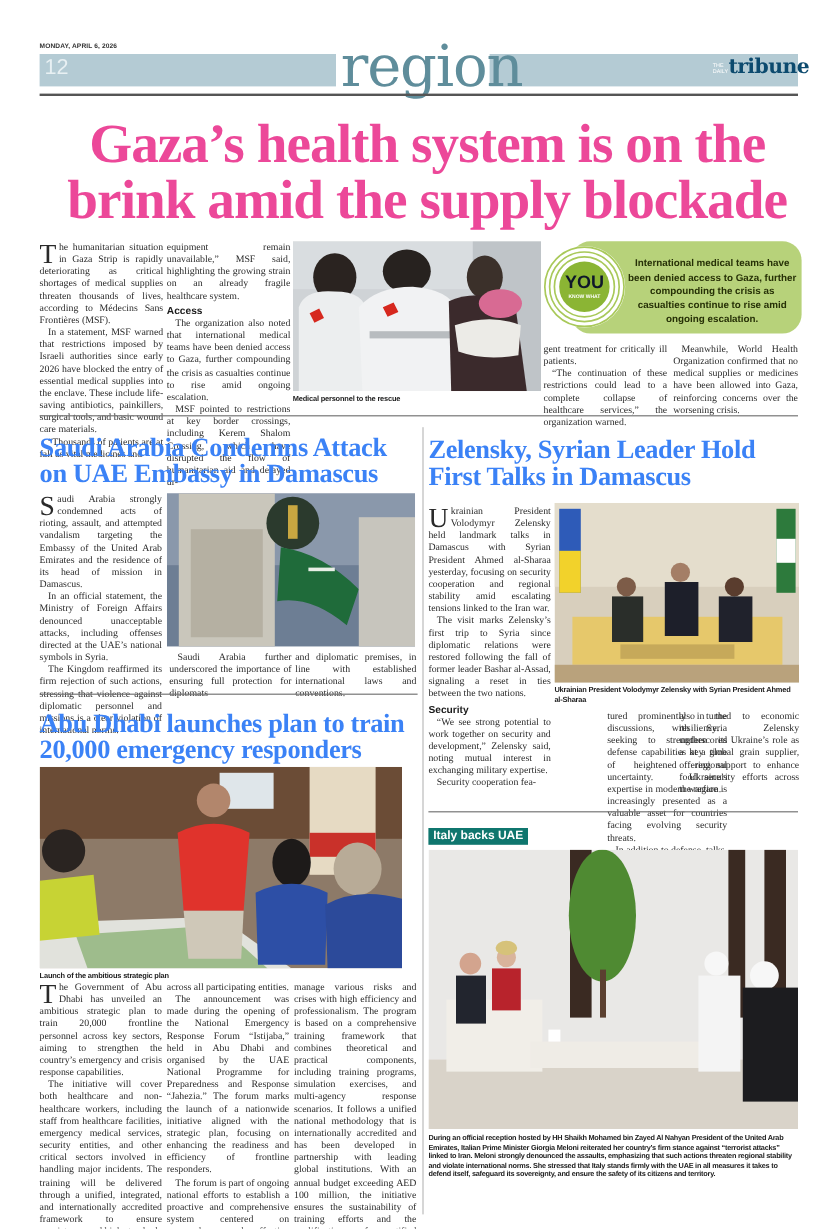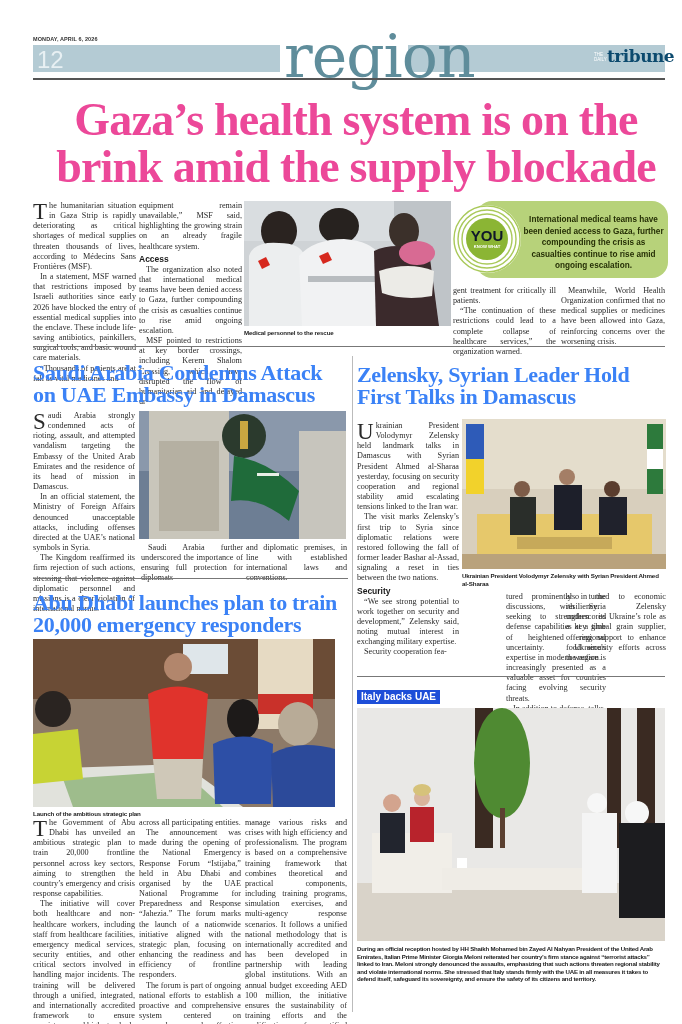--- a/index.html
+++ b/index.html
@@ -4,23 +4,23 @@
 <style>
   * { box-sizing: border-box; margin: 0; padding: 0; }
   html, body { width: 682px; height: 1024px; background: #ffffff; overflow: hidden; }
   body { position: relative; font-family: "DejaVu Serif", serif; color: #1e1e1e; }
 
   .abs { position: absolute; }
 
   
   .dateline { left: 33px; top: 36px; font-family: "Liberation Sans", sans-serif; font-size: 5.5px; font-weight: bold; color: #333; letter-spacing: 0.1px; }
   .section-bar { left: 33px; top: 45px; width: 632px; height: 27px; background: #b4cbd4; }
-  .page-num { left: 37px; top: 46px; font-family: "Liberation Sans", sans-serif; font-size: 24px; color: #e8f0f3; font-weight: 300; }
+  .page-num { left: 37px; top: 46px; font-family: "Liberation Sans", sans-serif; font-size: 18px; color: #e8f0f3; font-weight: 300; }
   .section-word-bg { left: 280px; top: 40px; width: 128px; height: 40px; background: #ffffff; }
-  .section-word { left: 284px; top: 30px; font-family: "DejaVu Serif", serif; font-size: 60px; color: #5f8d9b; letter-spacing: -1px; line-height: 52px; }
+  .section-word { left: 284px; top: 30px; font-family: "DejaVu Serif", serif; font-size: 48px; color: #5f8d9b; letter-spacing: -1px; line-height: 52px; }
   .logo-small { left: 594px; top: 52px; font-family: "Liberation Sans", sans-serif; font-size: 4.5px; color: #ffffff; line-height: 5px; width: 14px; }
   .logo { left: 607px; top: 46px; font-family: "DejaVu Serif", serif; font-weight: bold; font-size: 17px; color: #0c4a6e; letter-spacing: -0.5px; }
   .header-rule { left: 33px; top: 78px; width: 632px; height: 1.5px; background: #555; }
 
   
   .main-headline { left: 30px; top: 96px; width: 652px; text-align: center; font-family: "Liberation Serif", serif; font-size: 46px; line-height: 47px; color: #ec4899; letter-spacing: -0.8px; }
 
   .body-text { font-family: "Liberation Serif", serif; font-size: 8.2px; line-height: 10.15px; color: #2a2a2a; text-align: justify; hyphens: auto; }
   .body-text p { text-indent: 7px; }
   .body-text p.first { text-indent: 0; }
@@ -34,21 +34,21 @@
 
   
   .ykw-box { left: 476px; top: 201px; width: 192px; height: 77px; background: #b7d27a; border-radius: 16px; }
   .ykw-text { left: 521px; top: 214px; width: 145px; text-align: center; font-family: "Liberation Sans", sans-serif; font-weight: bold; font-size: 8.2px; line-height: 11.5px; color: #263006; }
   .ykw-badge { left: 452px; top: 204px; width: 70px; height: 70px; }
 
   .rule-h { height: 1px; background: #777; }
 
   .headline2 { font-family: "Liberation Serif", serif; font-size: 22px; line-height: 22px; color: #3b82f6; letter-spacing: -0.3px; }
 
-  .red-tag { left: 357px; top: 690px; background: #1d4ed8; color: #ffffff; font-family: "Liberation Sans", sans-serif; font-weight: bold; font-size: 10px; padding: 1px 4px; line-height: 12px; }
+  .red-tag { left: 357px; top: 690px; background: #0f766e; color: #ffffff; font-family: "Liberation Sans", sans-serif; font-weight: bold; font-size: 10px; padding: 1px 4px; line-height: 12px; }
 
   .italy-caption { font-family: "Liberation Sans", sans-serif; font-weight: bold; font-size: 6.1px; line-height: 7.6px; color: #222; letter-spacing: -0.2px; }
 </style>
 </head>
 <body>
 
 <div class="abs dateline">MONDAY, APRIL 6, 2026</div>
 <div class="abs section-bar"></div>
 <div class="abs page-num">12</div>
 <div class="abs section-word-bg"></div>

